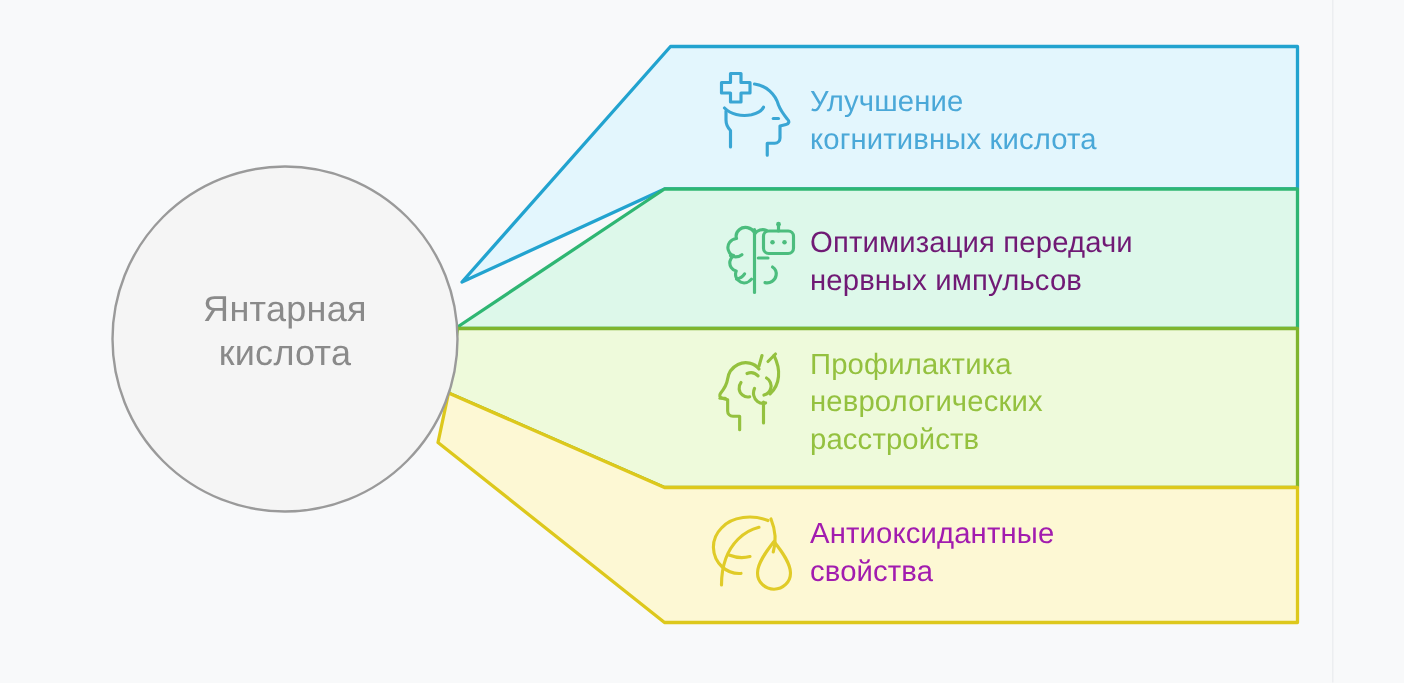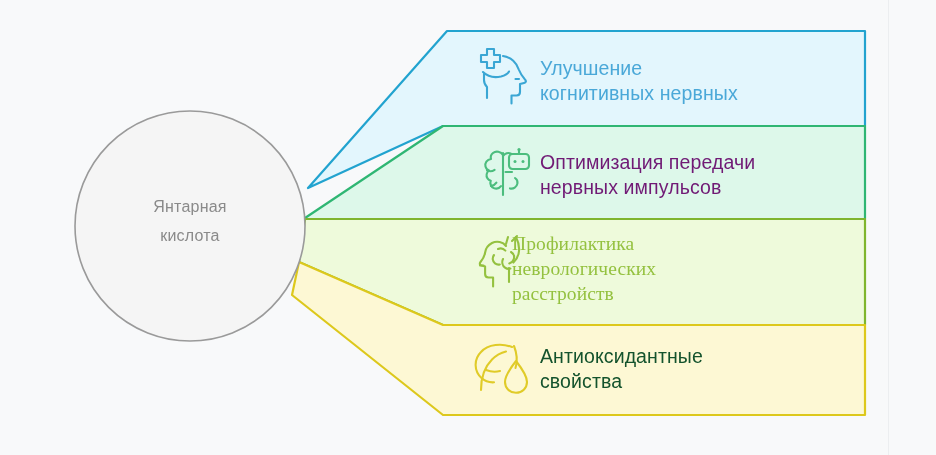--- a/index.html
+++ b/index.html
@@ -34,21 +34,21 @@
     letter-spacing: 0.1px;
     white-space: pre-line;
     font-weight: 400;
   }
   .hub-label {
     position: absolute;
     left: 90px;
     top: 192px;
     width: 200px;
     text-align: center;
-    font-size: 16px;
+    font-size: 24px;
     line-height: 29px;
     color: #8a8a8a;
     letter-spacing: 0.2px;
     white-space: pre-line;
     font-family: "Liberation Sans", sans-serif;
   }
   .edge-rule {
     position: absolute;
     top: 0;
     width: 1px;
@@ -117,25 +117,25 @@
       <path d="M516,361 c-5.5,7 -11,14.5 -11,21 c0,6 4.9,10.8 11,10.8 c6.1,0 11,-4.8 11,-10.8 c0,-6.5 -5.5,-14 -11,-21 Z"></path>
     </g>
   </svg>
 
   <div class="edge-rule" style="left:888px;"></div>
 
   <div class="hub-label">Янтарная
 кислота</div>
 
   <div class="band-label" style="left:540px; top:56px; color:#4aa8d8;">Улучшение
-когнитивных нервных</div>
+когнитивных кислота</div>
 
   <div class="band-label" style="left:540px; top:150px; color:#701a75;">Оптимизация передачи
 нервных импульсов</div>
 
-  <div class="band-label" style="left:512px; top:231px; color:#94c13f;font-family:Liberation Serif, serif;">Профилактика
+  <div class="band-label" style="left:540px; top:231px; color:#94c13f;">Профилактика
 неврологических
 расстройств</div>
 
-  <div class="band-label" style="left:540px; top:344px; color:#14532d;">Антиоксидантные
+  <div class="band-label" style="left:540px; top:344px; color:#a21caf;">Антиоксидантные
 свойства</div>
 
 </div>
 
 </body></html>

